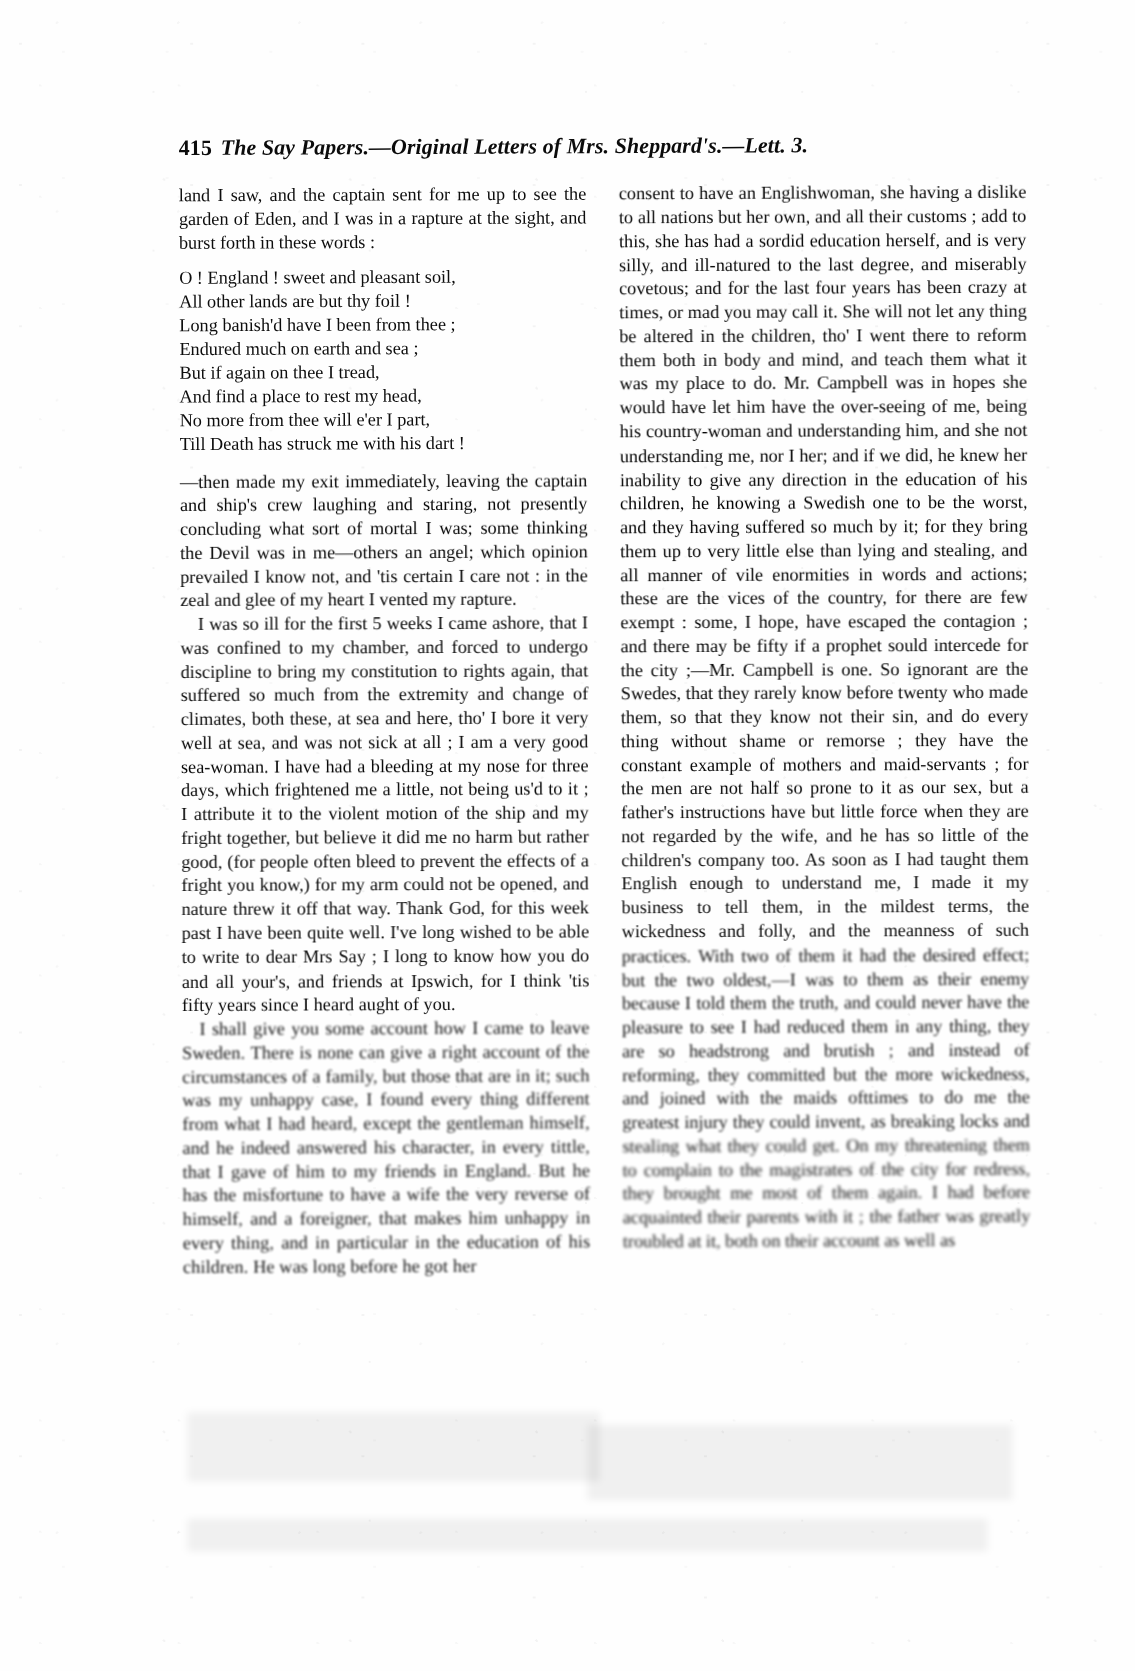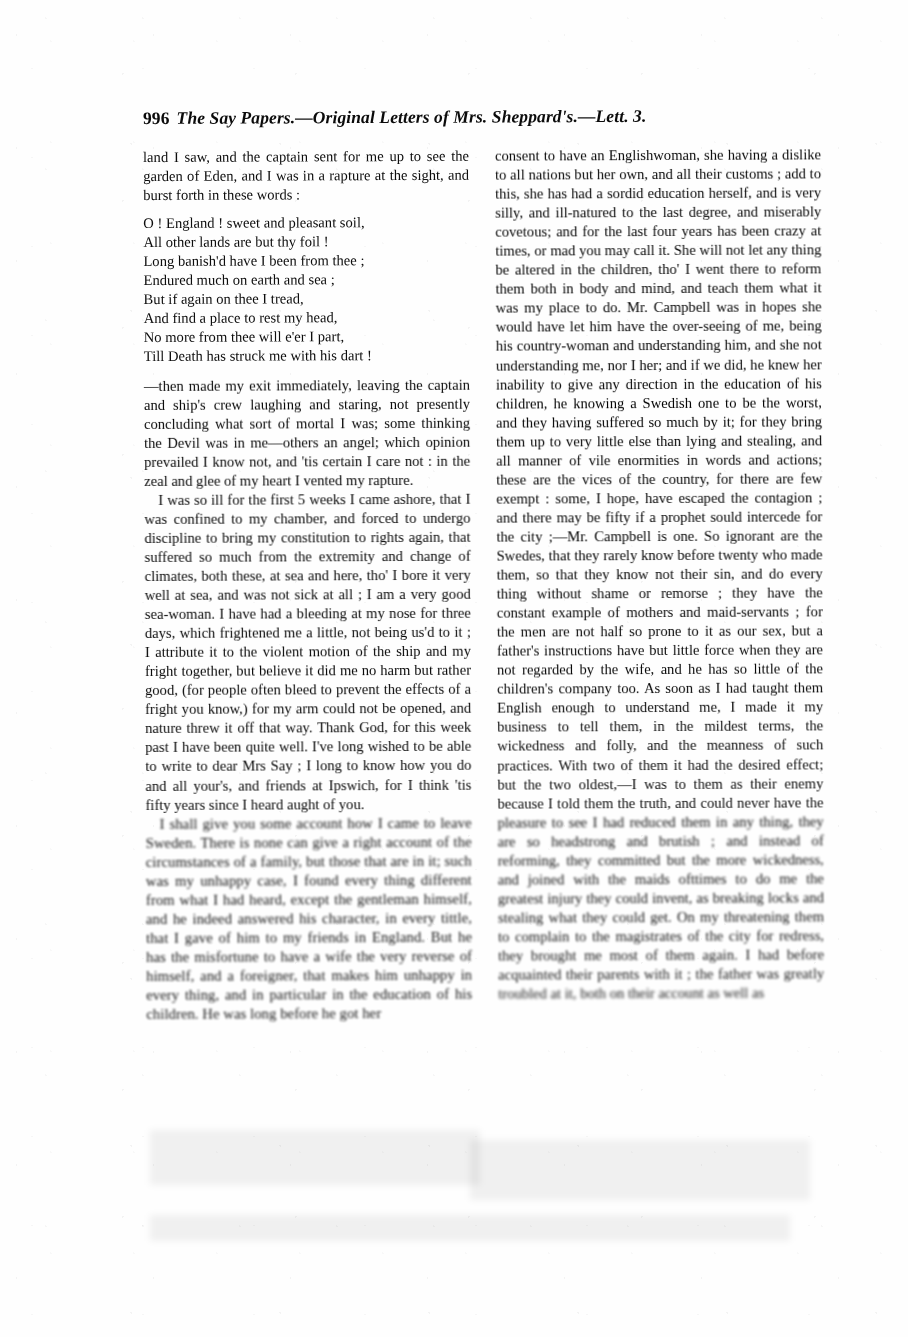--- a/index.html
+++ b/index.html
@@ -111,21 +111,21 @@
 </head>
 <body>
 
 <div class="page">
 
   <div class="smear" style="left:150px; top:1215px; width:640px; height:26px;"></div>
   <div class="smear" style="left:470px; top:1140px; width:340px; height:60px;"></div>
   <div class="smear" style="left:150px; top:1130px; width:330px; height:55px;"></div>
 
   <div class="running-head">
-    <span class="folio">996</span><span>The Say Papers.—Original Letters of Mrs. Sheppard's.—Lett. 3.</span>
+    <span class="folio">415</span><span>The Say Papers.—Original Letters of Mrs. Sheppard's.—Lett. 3.</span>
   </div>
 
   <div class="columns">
 
     <div class="col">
       <p class="noindent f0">land I saw, and the captain sent for me up to see the garden of Eden, and I was in a rapture at the sight, and burst forth in these words :</p>
 
       <div class="verse f0">
         <span class="vline">O ! England ! sweet and pleasant soil,</span>
         <span class="vline">All other lands are but thy foil !</span>

